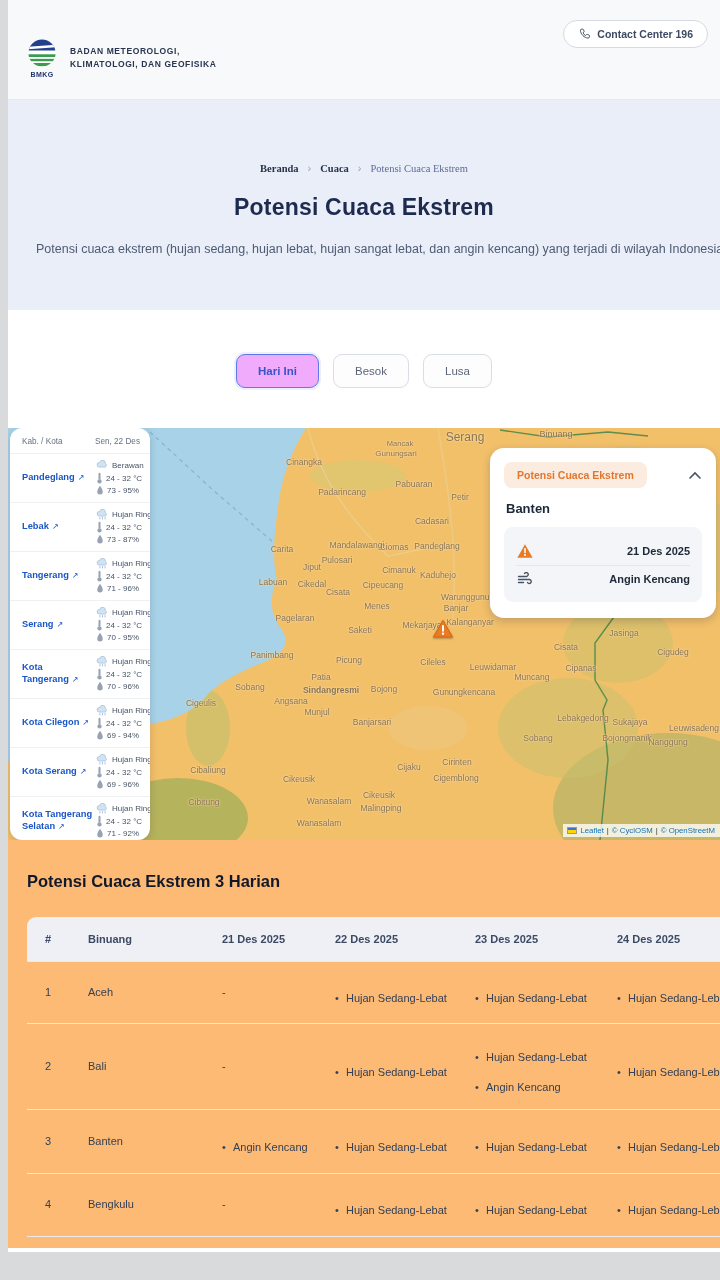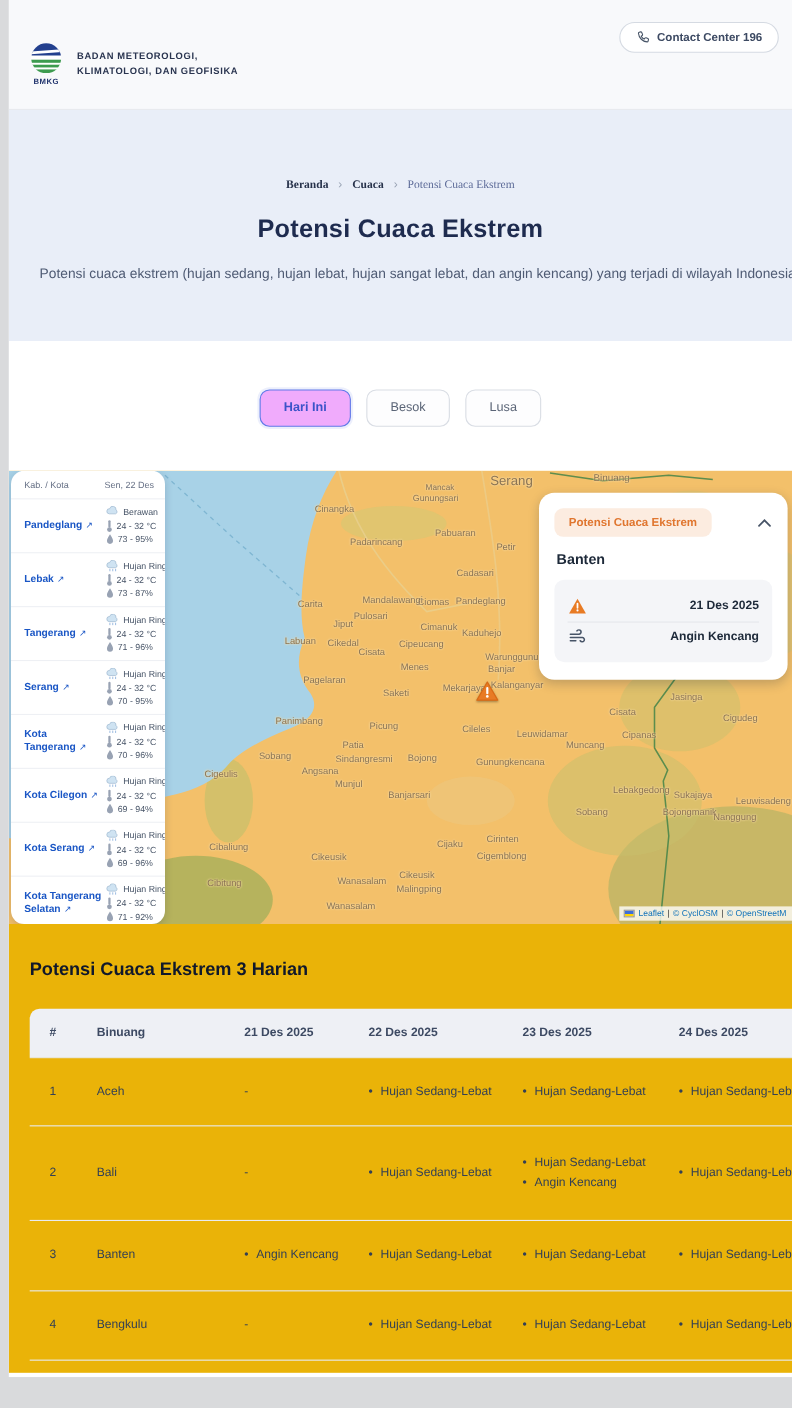--- a/index.html
+++ b/index.html
@@ -62,30 +62,30 @@
   .ap-line + .ap-line { border-top:1px solid #e4e7ec; }
   .ap-value { font-size:11px; font-weight:bold; color:#1d2939; }
 
   
   .attribution { position:absolute; right:0; bottom:3px; display:flex; align-items:center; gap:3px;
     background:rgba(255,255,255,.78); padding:2px 5px 2px 4px; font-size:7.8px; color:#333; }
   .attribution .lnk { color:#1072b9; }
   .flag { width:10px; height:7px; display:inline-block; background:linear-gradient(#3f6fd8 50%,#ffd500 50%); border:.5px solid #999; }
 
   
-  .table-section { padding:32px 0 0 19px; background:#eab308; }
+  .table-section { padding:32px 0 0 19px; background:#fdba74; }
   .table-title { font-size:16.5px; font-weight:bold; color:#10182b; }
   .fx-table { margin-top:26px; width:732px; }
   .t-grid { display:grid; grid-template-columns:43px 134px 113px 140px 142px 160px; padding-left:18px; }
   .t-head { background:#eef0f5; border-radius:9px 9px 0 0; height:44px; align-items:center; }
   .t-head > div { font-size:11px; font-weight:bold; color:#3d4a63; }
   .t-row { border-top:1px solid #e9ebef; align-items:center; padding-top:10px; padding-bottom:10px; }
   .t-row:first-of-type { border-top:none; }
   .t-row > div { font-size:11px; color:#344054; padding-right:16px; line-height:1.6; }
-  .cell-list .item { position:relative; padding-left:11px; }
+  .cell-list .item { position:relative; padding-left:11px;margin-top:12px; }
   .cell-list .item::before { content:"\2022"; position:absolute; left:0; color:#344054; }
   .t-bottom { height:12px; border-top:1px solid #e9ebef; }
 
   .bottom-strip { position:absolute; left:0; top:1252px; width:720px; height:28px; background:#d9dadc; }
 </style>
 </head>
 <body>
 
 <div class="page">
 
@@ -194,21 +194,21 @@
         <span class="map-label" style="left: 558px; top: 219px;">Cisata</span>
         <span class="map-label" style="left: 616px; top: 205px;">Jasinga</span>
         <span class="map-label" style="left: 665px; top: 224px; text-align: center;">Cigudeg</span>
         <span class="map-label" style="left: 264px; top: 227px;">Panimbang</span>
         <span class="map-label" style="left: 341px; top: 232px;">Picung</span>
         <span class="map-label" style="left: 425px; top: 234px;">Cileles</span>
         <span class="map-label" style="left: 485px; top: 239px;">Leuwidamar</span>
         <span class="map-label" style="left: 573px; top: 240px;">Cipanas</span>
         <span class="map-label" style="left: 524px; top: 249px;">Muncang</span>
         <span class="map-label" style="left: 313px; top: 249px;">Patia</span>
-        <span class="map-label" style="left: 323px; top: 262px;">Sindangresmi</span>
+        <span class="map-label" style="left: 323px; top: 262px; font-weight: bold;">Sindangresmi</span>
         <span class="map-label" style="left: 376px; top: 261px;">Bojong</span>
         <span class="map-label" style="left: 425px; top: 264px; margin-left: 31px;">Gunungkencana</span>
         <span class="map-label" style="left: 242px; top: 259px;">Sobang</span>
         <span class="map-label" style="left: 283px; top: 273px;">Angsana</span>
         <span class="map-label" style="left: 193px; top: 275px;">Cigeulis</span>
         <span class="map-label" style="left: 309px; top: 284px;">Munjul</span>
         <span class="map-label" style="left: 364px; top: 294px;">Banjarsari</span>
         <span class="map-label" style="left: 575px; top: 290px;">Lebakgedong</span>
         <span class="map-label" style="left: 622px; top: 294px;">Sukajaya</span>
         <span class="map-label" style="left: 686px; top: 300px;">Leuwisadeng</span>

